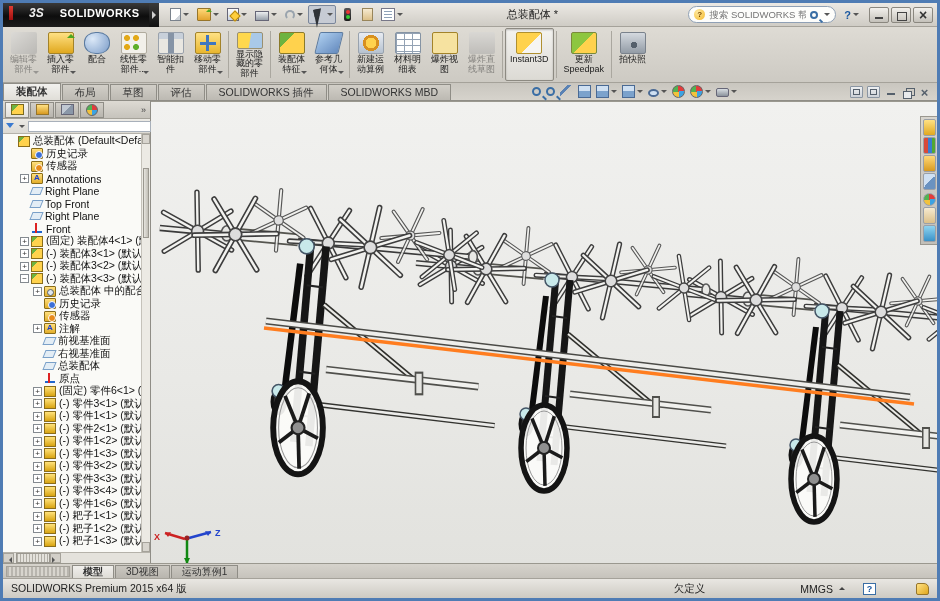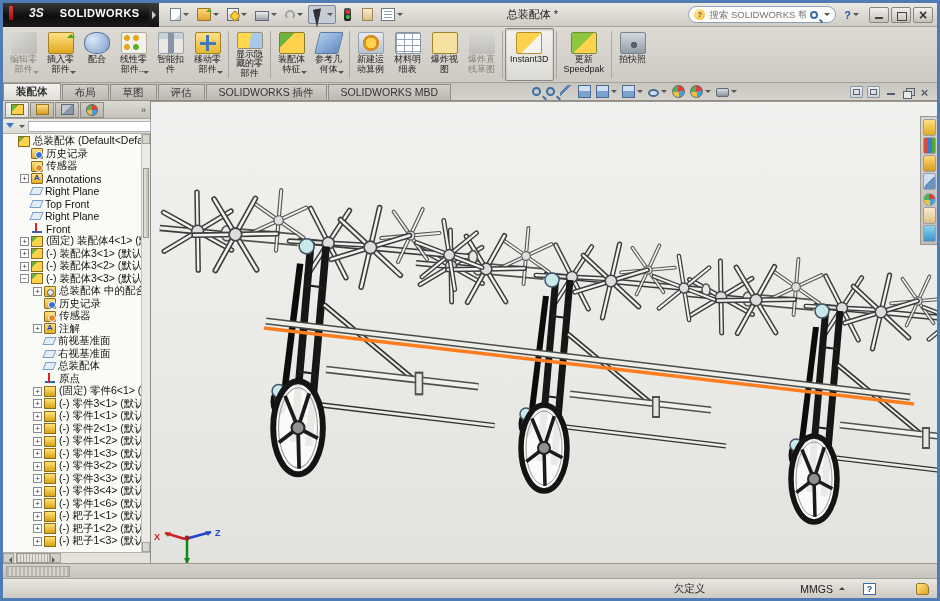--- a/index.html
+++ b/index.html
@@ -687,23 +687,29 @@
           <div class="tp tp-pal"></div>
           <div class="tp tp-app"></div>
           <div class="tp tp-prop"></div>
           <div class="tp tp-forum"></div>
         </div>
     </div>
   </div>
 
   <div class="bottombar">
     <div class="tabscroller"></div>
+    <div style="display:flex;" id="btabs">
+        <div class="btab active">模型</div>
+        <div class="btab">3D视图</div>
+        <div class="btab">运动算例1</div>
+      </div>
   </div>
 
   <div class="statusbar">
+    <span>SOLIDWORKS Premium 2015 x64 版</span>
     <span class="sp"></span>
     <span class="st-constraint">欠定义</span>
     <span class="st-units">MMGS</span>
     <span class="up-a"></span>
     <span class="st-help">?</span>
     <span class="st-tag"></span>
   </div>
 
 </div>
 

